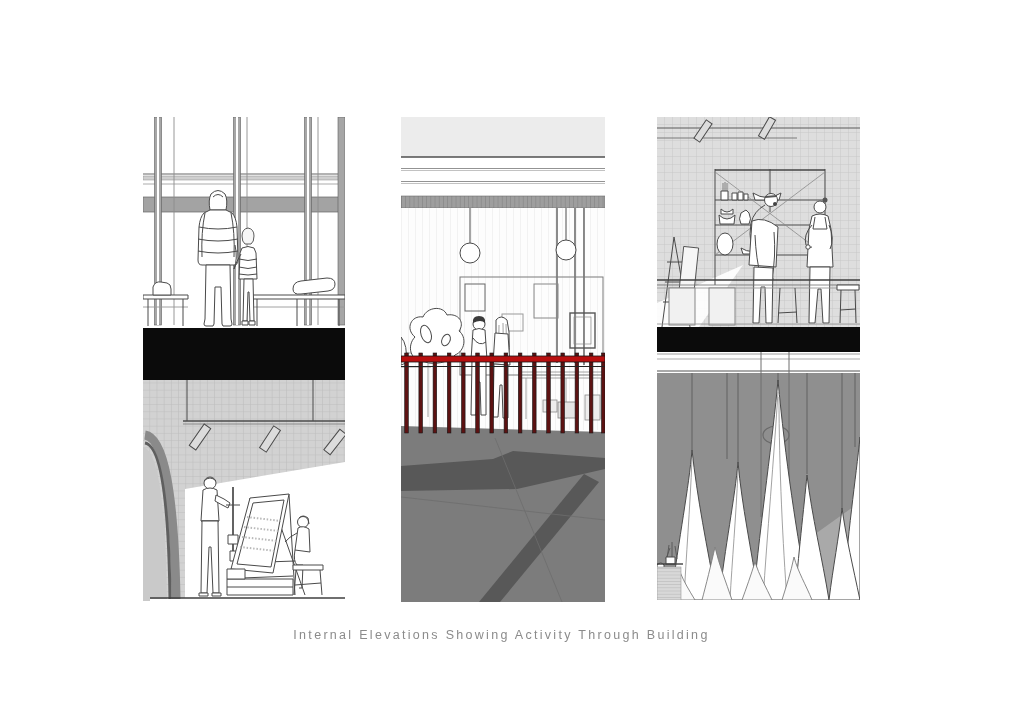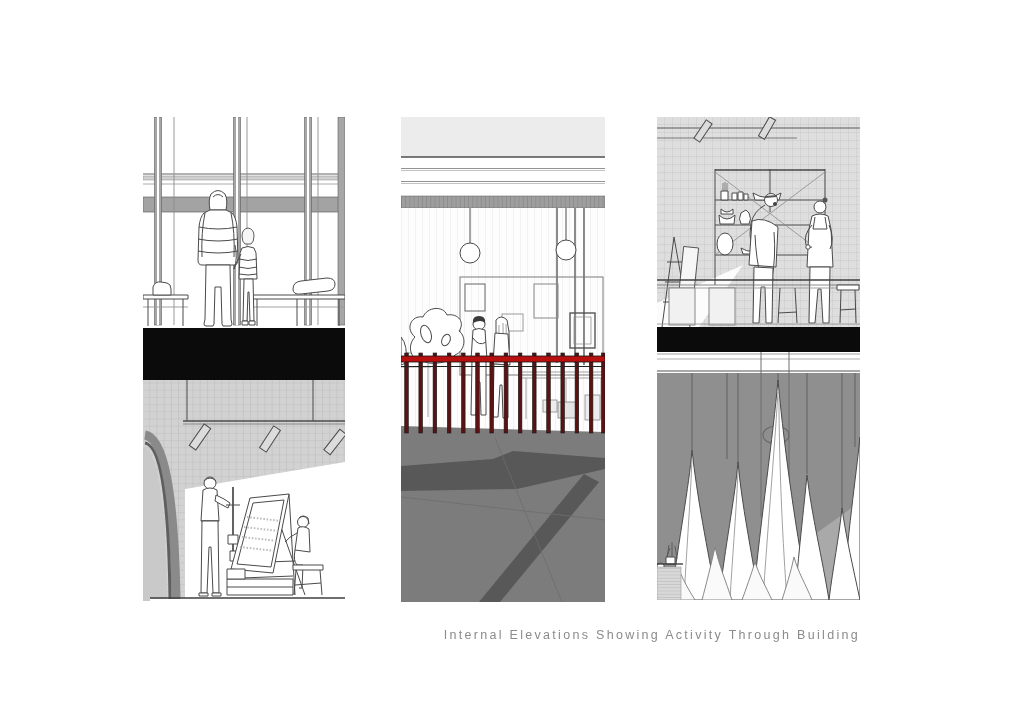--- a/index.html
+++ b/index.html
@@ -2,21 +2,21 @@
 <html style="--paper: #ffffff; --ink: #4a4a4a; --black-slab: #0b0b0b; --tile: #d2d2d2; --tile-line: #bcbcbc; --tile-light: #dedede; --tile-light-line: #c8c8c8; --band-gray: #a3a3a3; --top-band: #ececec; --hatch-gray: #9e9e9e; --ground-gray: #7c7c7c; --ground-dark: #585858; --lower-gray: #8f8f8f; --lower-light: #a9a9a9; --rail-red: #b80f0f; --rail-post: #5c1212; --caption-gray: #8b8b8b;"><head>
 <meta charset="utf-8">
 <style>
   html,body{margin:0;padding:0;background:#fff;}
   .board{position:relative;width:1024px;height:725px;background:var(--paper,#fff);overflow:hidden;
          font-family:"Liberation Sans",sans-serif;}
   .panel{position:absolute;}
   .p1{left:143px;top:117px;}
   .p2{left:401px;top:117px;}
   .p3{left:657px;top:117px;}
-  .caption{position:absolute;left:143px;top:628px;width:717px;text-align:right;
+  .caption{position:absolute;left:143px;top:628px;width:717px;text-align:center;
            font-size:12.5px;letter-spacing:2.3px;color:var(--caption-gray,#8b8b8b);}
   
   .ink{stroke:var(--ink,#4a4a4a);fill:none;stroke-width:1;}
   .thin{stroke:#8a8a8a;fill:none;stroke-width:.8;}
   .fig{fill:#ffffff;stroke:var(--ink,#4a4a4a);stroke-width:1;stroke-linejoin:round;}
   .figlt{fill:#f6f6f6;stroke:var(--ink,#4a4a4a);stroke-width:.9;stroke-linejoin:round;}
   .slab{fill:var(--black-slab,#0b0b0b);}
   .tile-fill{fill:var(--tile,#d2d2d2);}
   .tile-stroke{stroke:var(--tile-line,#bcbcbc);fill:none;stroke-width:1;}
   .tile2-fill{fill:var(--tile-light,#dedede);}

